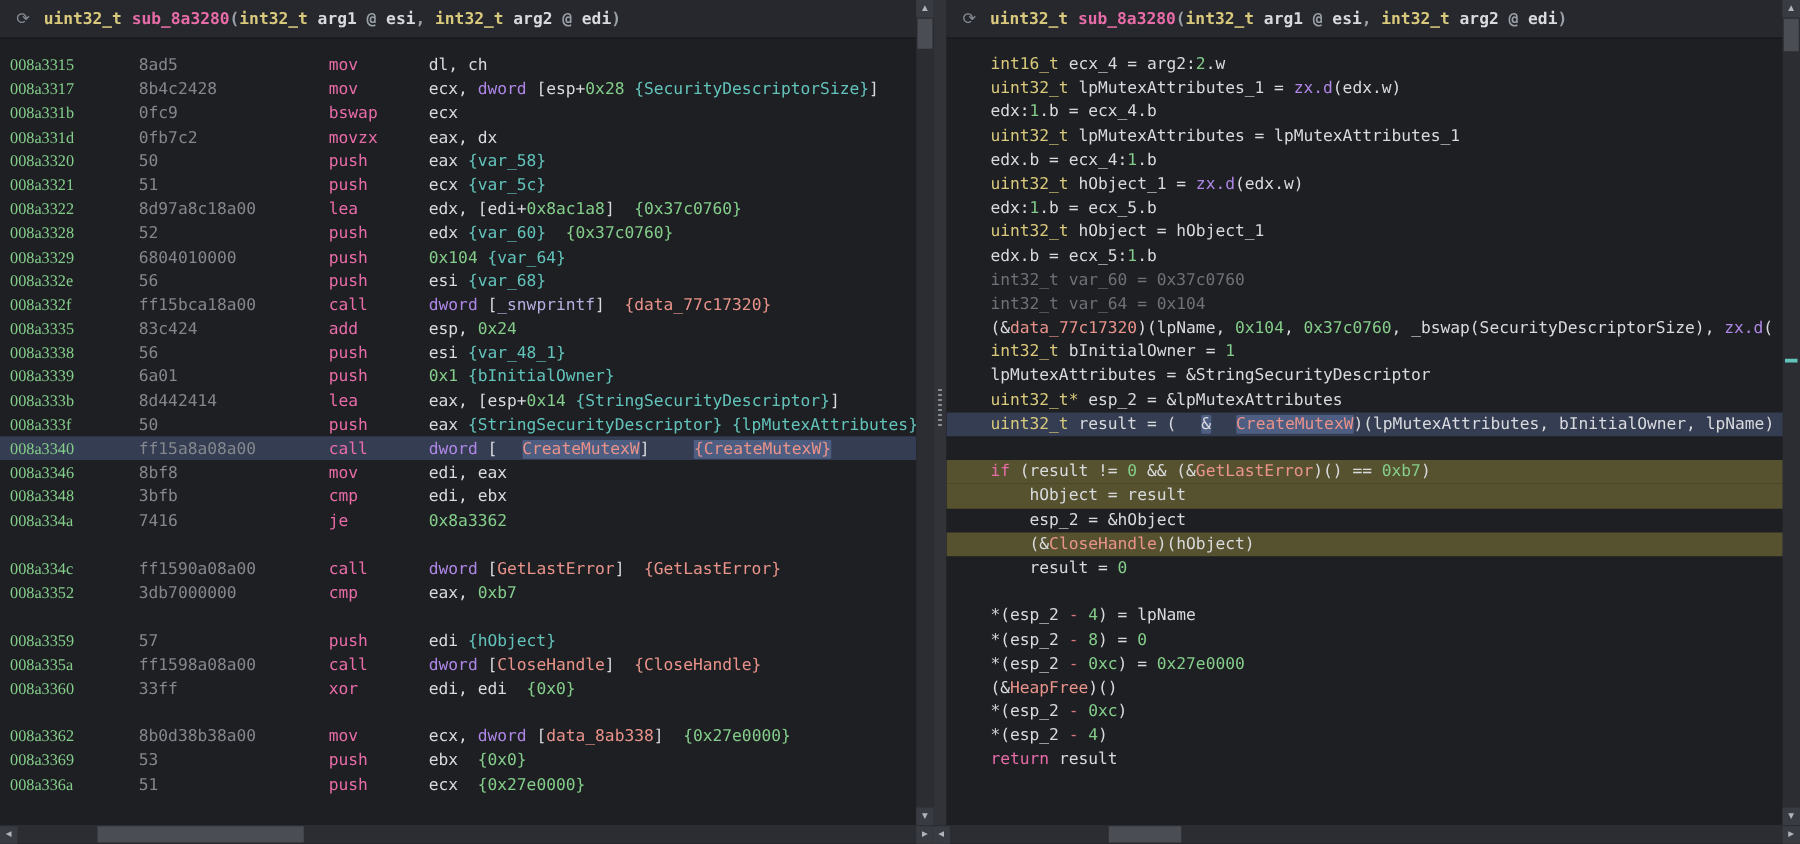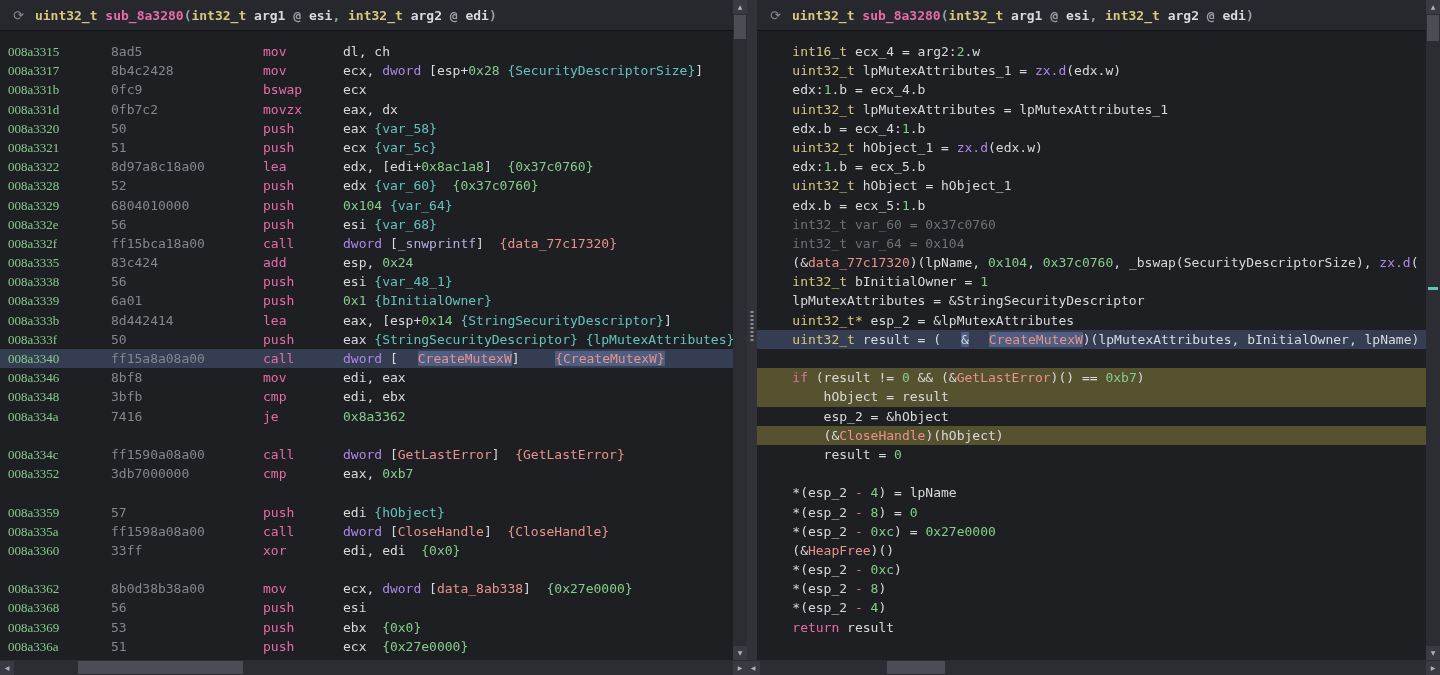--- a/index.html
+++ b/index.html
@@ -93,21 +93,20 @@
       <div class="row"><span class="tk a ca">008a334a</span><span class="tk b cb">7416</span><span class="tk m cm">je</span><span class="tk n">0x8a3362</span></div>
       <div class="row"></div>
       <div class="row"><span class="tk a ca">008a334c</span><span class="tk b cb">ff1590a08a00</span><span class="tk m cm">call</span><span class="tk k">dword</span><span class="tk r"> [</span><span class="tk s">GetLastError</span><span class="tk r">]  </span><span class="tk s">{GetLastError}</span></div>
       <div class="row"><span class="tk a ca">008a3352</span><span class="tk b cb">3db7000000</span><span class="tk m cm">cmp</span><span class="tk r">eax, </span><span class="tk n">0xb7</span></div>
       <div class="row"></div>
       <div class="row"><span class="tk a ca">008a3359</span><span class="tk b cb">57</span><span class="tk m cm">push</span><span class="tk r">edi </span><span class="tk c">{hObject}</span></div>
       <div class="row"><span class="tk a ca">008a335a</span><span class="tk b cb">ff1598a08a00</span><span class="tk m cm">call</span><span class="tk k">dword</span><span class="tk r"> [</span><span class="tk s">CloseHandle</span><span class="tk r">]  </span><span class="tk s">{CloseHandle}</span></div>
       <div class="row"><span class="tk a ca">008a3360</span><span class="tk b cb">33ff</span><span class="tk m cm">xor</span><span class="tk r">edi, edi  </span><span class="tk n">{0x0}</span></div>
       <div class="row"></div>
       <div class="row"><span class="tk a ca">008a3362</span><span class="tk b cb">8b0d38b38a00</span><span class="tk m cm">mov</span><span class="tk r">ecx, </span><span class="tk k">dword</span><span class="tk r"> [</span><span class="tk s">data_8ab338</span><span class="tk r">]  </span><span class="tk n">{0x27e0000}</span></div>
-      <div class="row"><span class="tk a ca">008a3368</span><span class="tk b cb">56</span><span class="tk m cm">push</span><span class="tk r">esi</span></div>
       <div class="row"><span class="tk a ca">008a3369</span><span class="tk b cb">53</span><span class="tk m cm">push</span><span class="tk r">ebx  </span><span class="tk n">{0x0}</span></div>
       <div class="row"><span class="tk a ca">008a336a</span><span class="tk b cb">51</span><span class="tk m cm">push</span><span class="tk r">ecx  </span><span class="tk n">{0x27e0000}</span></div>
     </div>
 </div>
 
 <div class="pane" id="right-pane">
   <div class="hdr">
     <span class="fn-icon">⟳</span><span id="rhdr-sig"><span class="tk t">uint32_t</span><span class="tk r"> </span><span class="tk m">sub_8a3280</span><span class="tk g">(</span><span class="tk t">int32_t</span><span class="tk r"> arg1 </span><span class="tk g">@ </span><span class="tk r">esi</span><span class="tk g">, </span><span class="tk t">int32_t</span><span class="tk r"> arg2 </span><span class="tk g">@ </span><span class="tk r">edi</span><span class="tk g">)</span></span>
   </div>
   <div class="code code-r" id="rcode">
@@ -132,21 +131,20 @@
       <div class="row oli"><span class="tk r">        hObject = result</span></div>
       <div class="row"><span class="tk r">        esp_2 = &amp;hObject</span></div>
       <div class="row oli"><span class="tk r">        (&amp;</span><span class="tk s">CloseHandle</span><span class="tk r">)(hObject)</span></div>
       <div class="row"><span class="tk r">        result = </span><span class="tk n">0</span></div>
       <div class="row"></div>
       <div class="row"><span class="tk r">    *(esp_2 </span><span class="tk o">-</span><span class="tk r"> </span><span class="tk n">4</span><span class="tk r">) = lpName</span></div>
       <div class="row"><span class="tk r">    *(esp_2 </span><span class="tk o">-</span><span class="tk r"> </span><span class="tk n">8</span><span class="tk r">) = </span><span class="tk n">0</span></div>
       <div class="row"><span class="tk r">    *(esp_2 </span><span class="tk o">-</span><span class="tk r"> </span><span class="tk n">0xc</span><span class="tk r">) = </span><span class="tk n">0x27e0000</span></div>
       <div class="row"><span class="tk r">    (&amp;</span><span class="tk s">HeapFree</span><span class="tk r">)()</span></div>
       <div class="row"><span class="tk r">    *(esp_2 </span><span class="tk o">-</span><span class="tk r"> </span><span class="tk n">0xc</span><span class="tk r">)</span></div>
-      <div class="row"><span class="tk r">    *(esp_2 </span><span class="tk o">-</span><span class="tk r"> </span><span class="tk n">8</span><span class="tk r">)</span></div>
       <div class="row"><span class="tk r">    *(esp_2 </span><span class="tk o">-</span><span class="tk r"> </span><span class="tk n">4</span><span class="tk r">)</span></div>
       <div class="row"><span class="tk m">    return</span><span class="tk r"> result</span></div>
     </div>
 </div>
 
 <div class="sb" id="lv">
   <div class="sb-btn" style="top:0;">▲</div>
   <div class="sb-thumb"></div>
   <div class="sb-btn" style="top:646px;">▼</div>
 </div>

